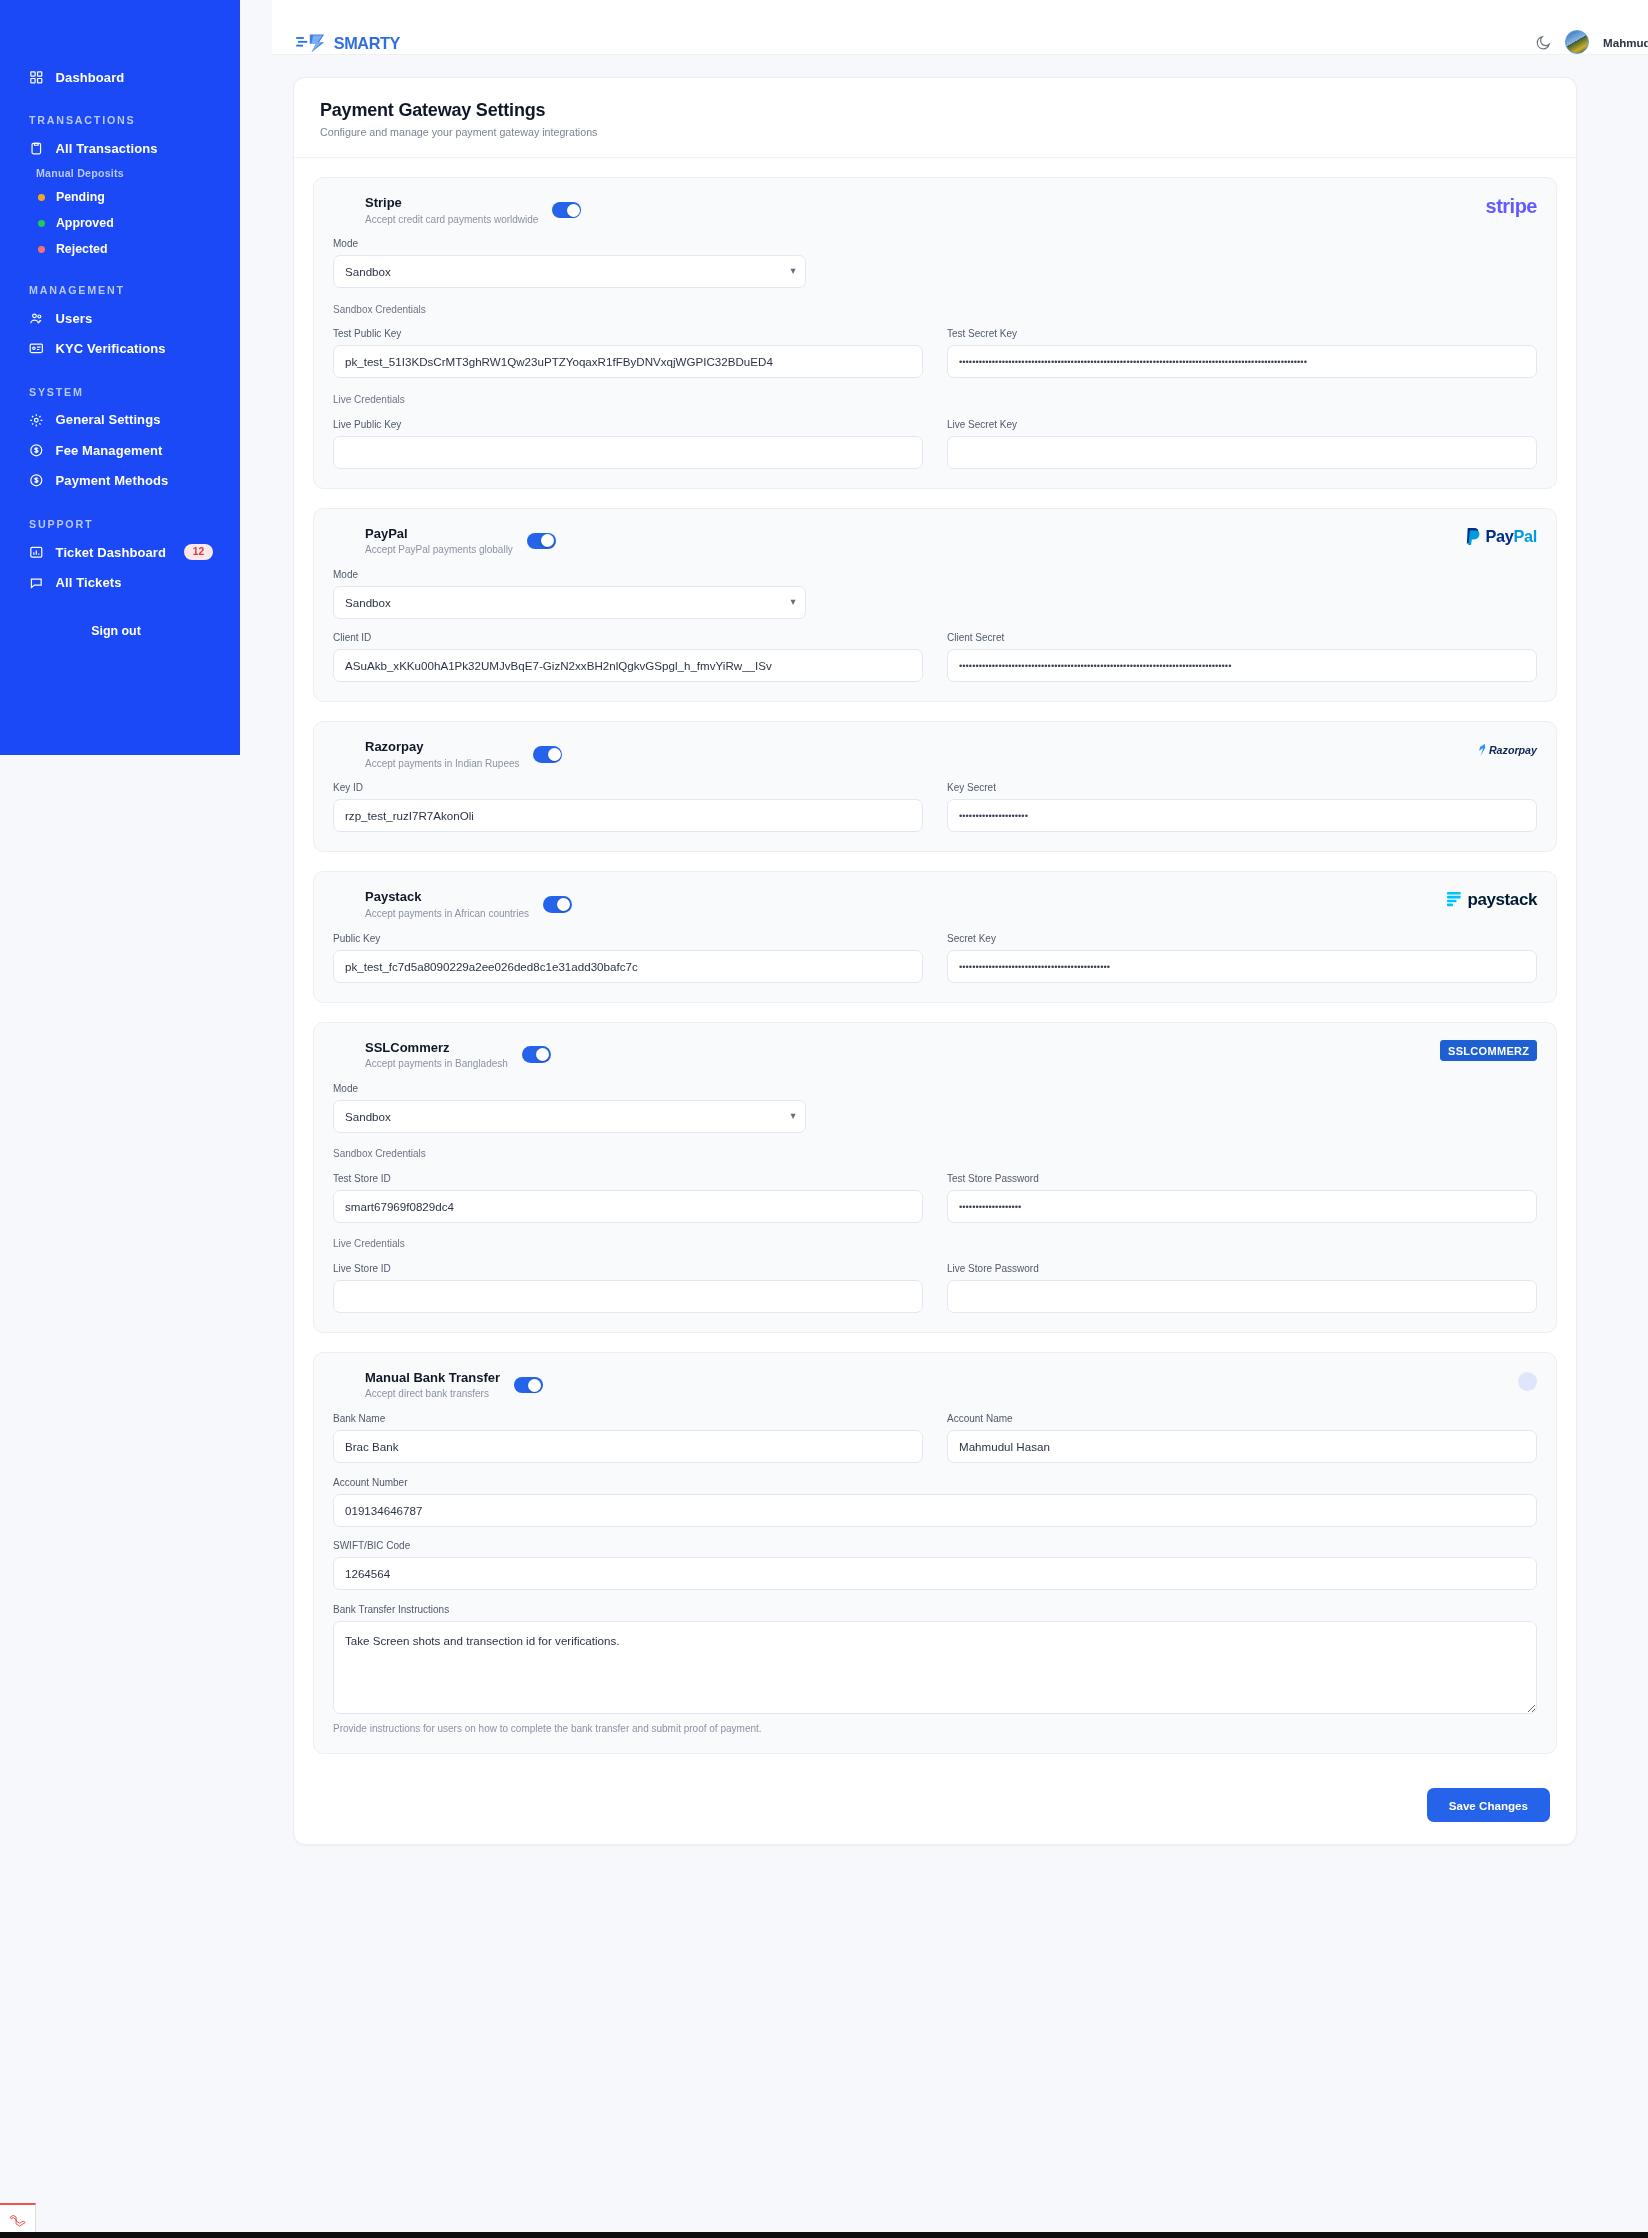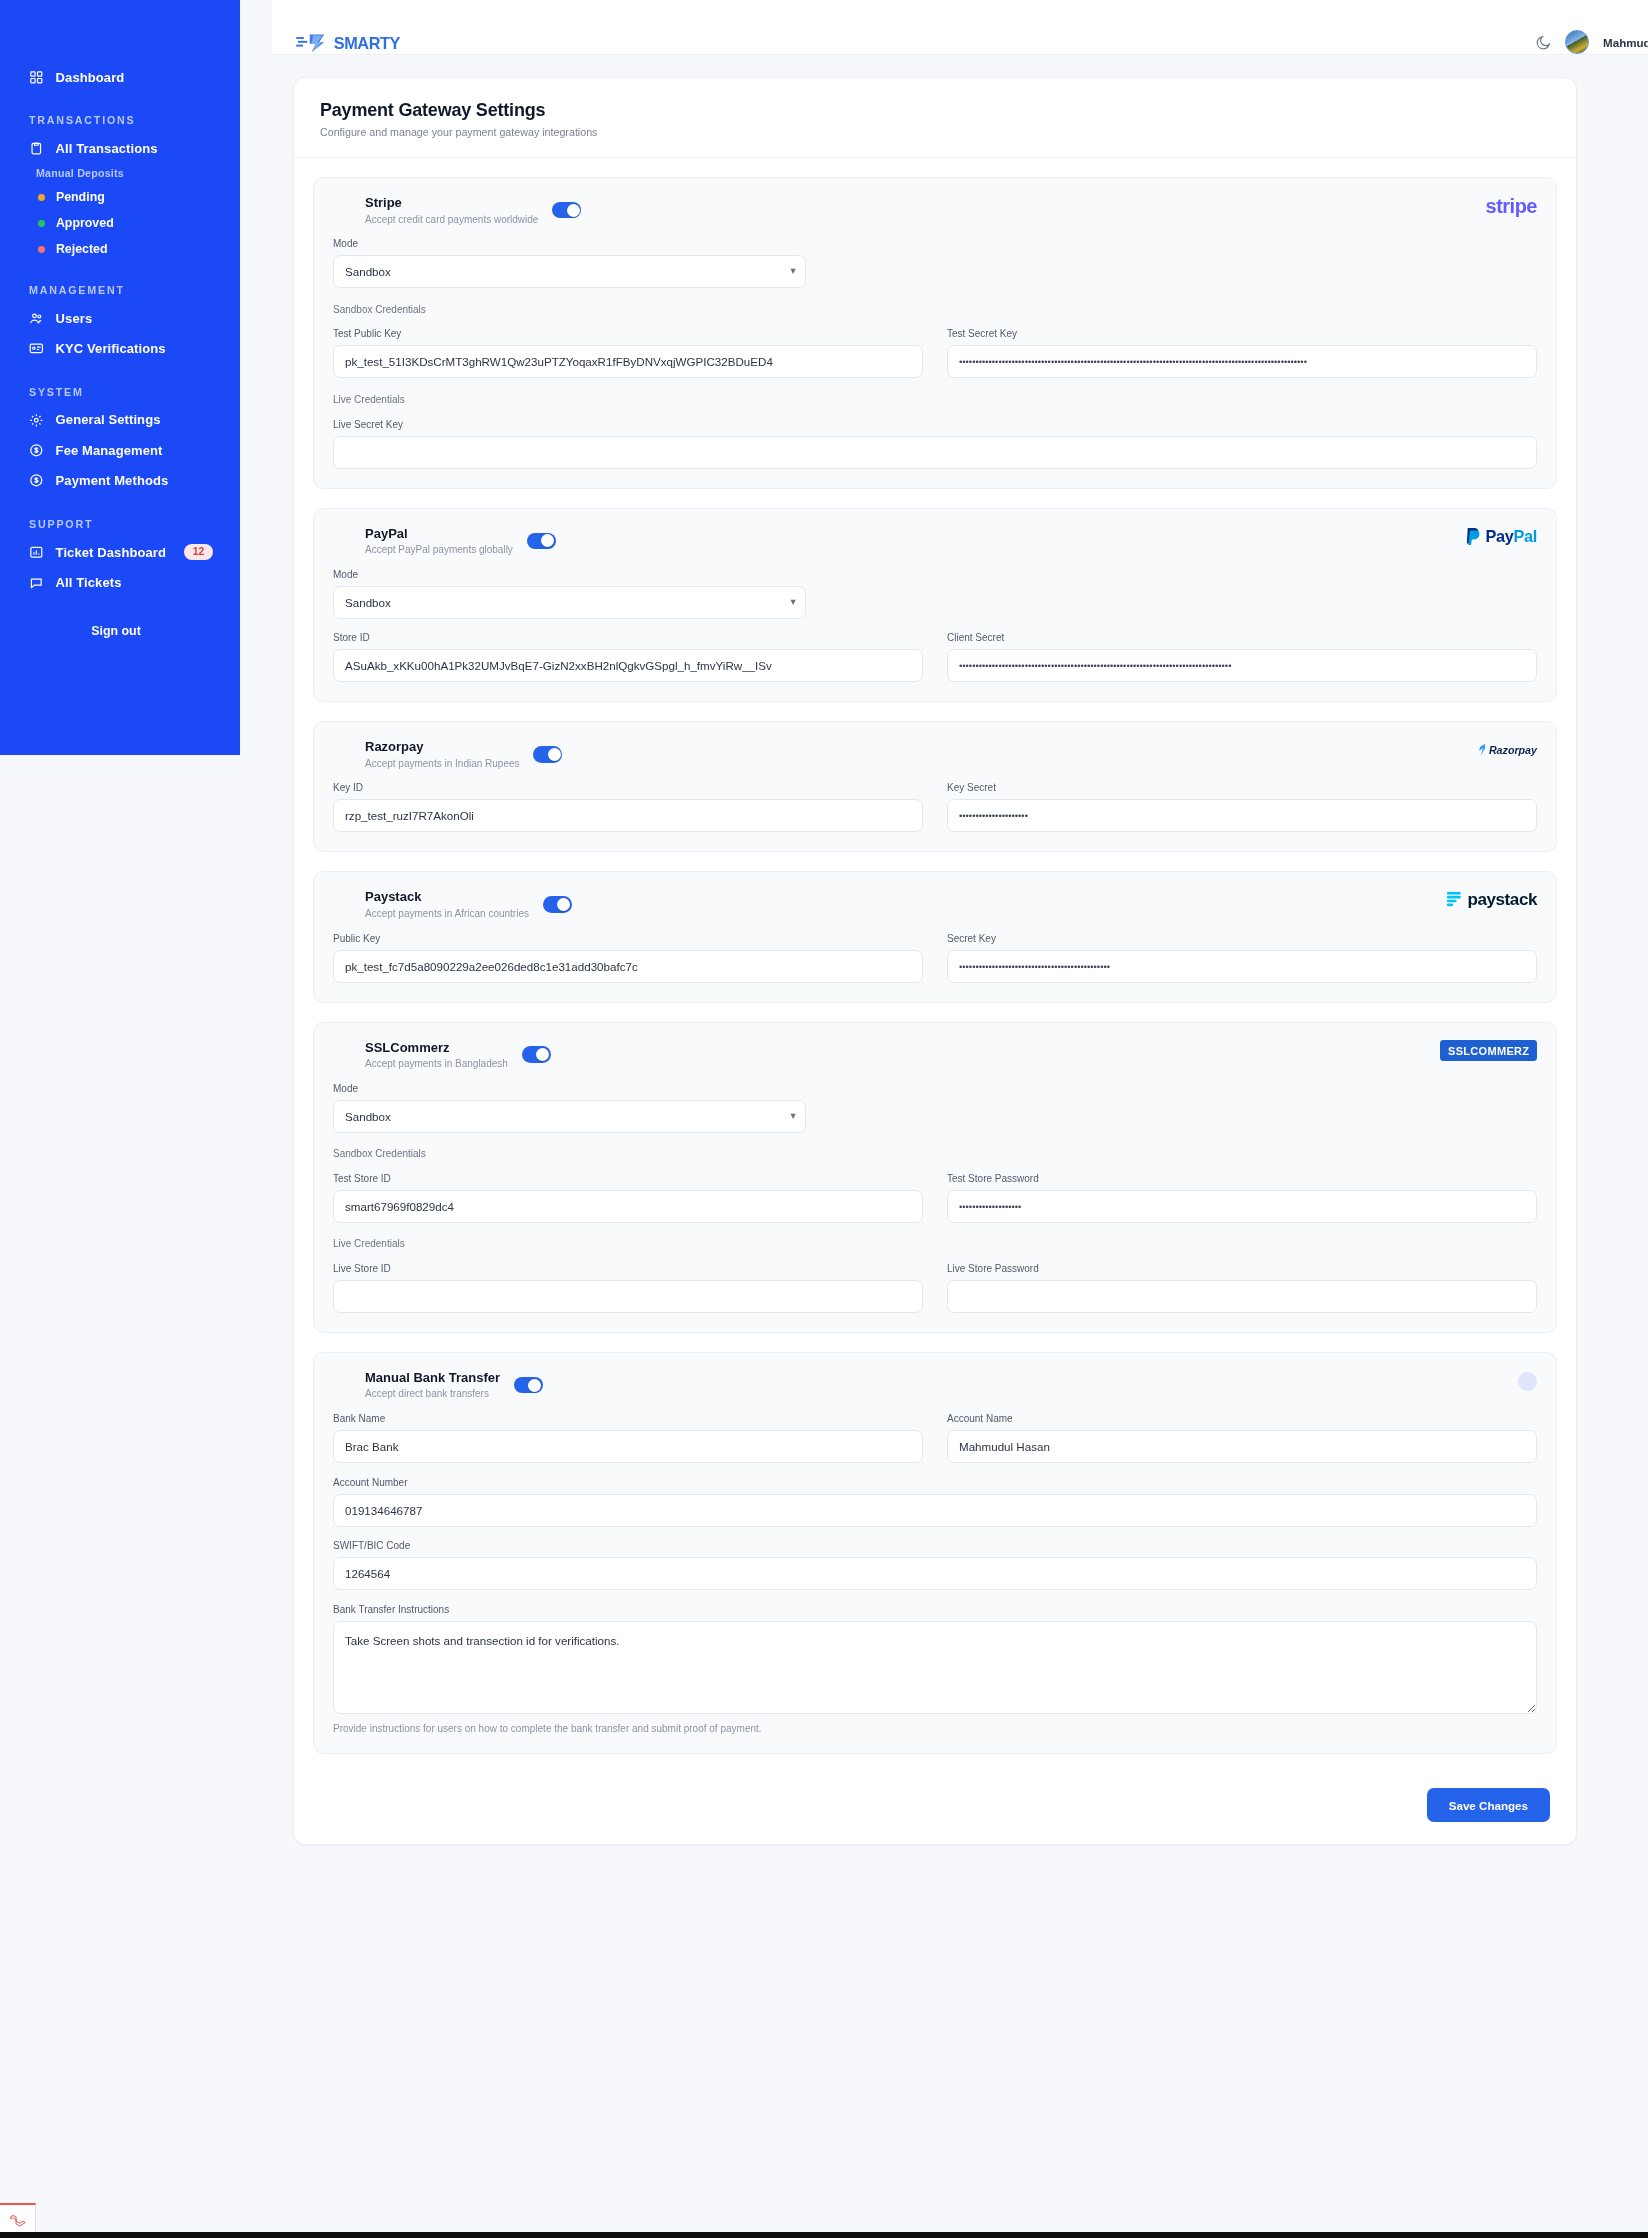--- a/index.html
+++ b/index.html
@@ -352,20 +352,24 @@
             </div>
             <div class="col">
               <div class="fld-label">Test Secret Key</div>
               <input class="inp pw" value="••••••••••••••••••••••••••••••••••••••••••••••••••••••••••••••••••••••••••••••••••••••••••••••••••••••••••" style="">
             </div>
           </div>
 
           <div class="sec-label">Live Credentials</div>
           <div class="row">
             <div class="col">
+              <div class="fld-label">Live Public Key</div>
+              <input class="inp" value="" style="">
+            </div>
+            <div class="col">
               <div class="fld-label">Live Secret Key</div>
               <input class="inp" value="" style="">
             </div>
           </div>
         </div>
 
         <div class="gw">
           <div class="gw-head">
             <div class="gw-titles">
               <div class="gw-name">PayPal</div>
@@ -392,21 +396,21 @@
                   <option>Live</option>
                 </select>
                 <span class="chev">▾</span>
               </div>
             </div>
             <div class="col"></div>
           </div>
 
           <div class="row">
             <div class="col">
-              <div class="fld-label">Store ID</div>
+              <div class="fld-label">Client ID</div>
               <input class="inp" value="ASuAkb_xKKu00hA1Pk32UMJvBqE7-GizN2xxBH2nlQgkvGSpgl_h_fmvYiRw__ISv" style="">
             </div>
             <div class="col">
               <div class="fld-label">Client Secret</div>
               <input class="inp pw" value="•••••••••••••••••••••••••••••••••••••••••••••••••••••••••••••••••••••••••••••••••••" style="">
             </div>
           </div>
         </div>
 
         <div class="gw">

